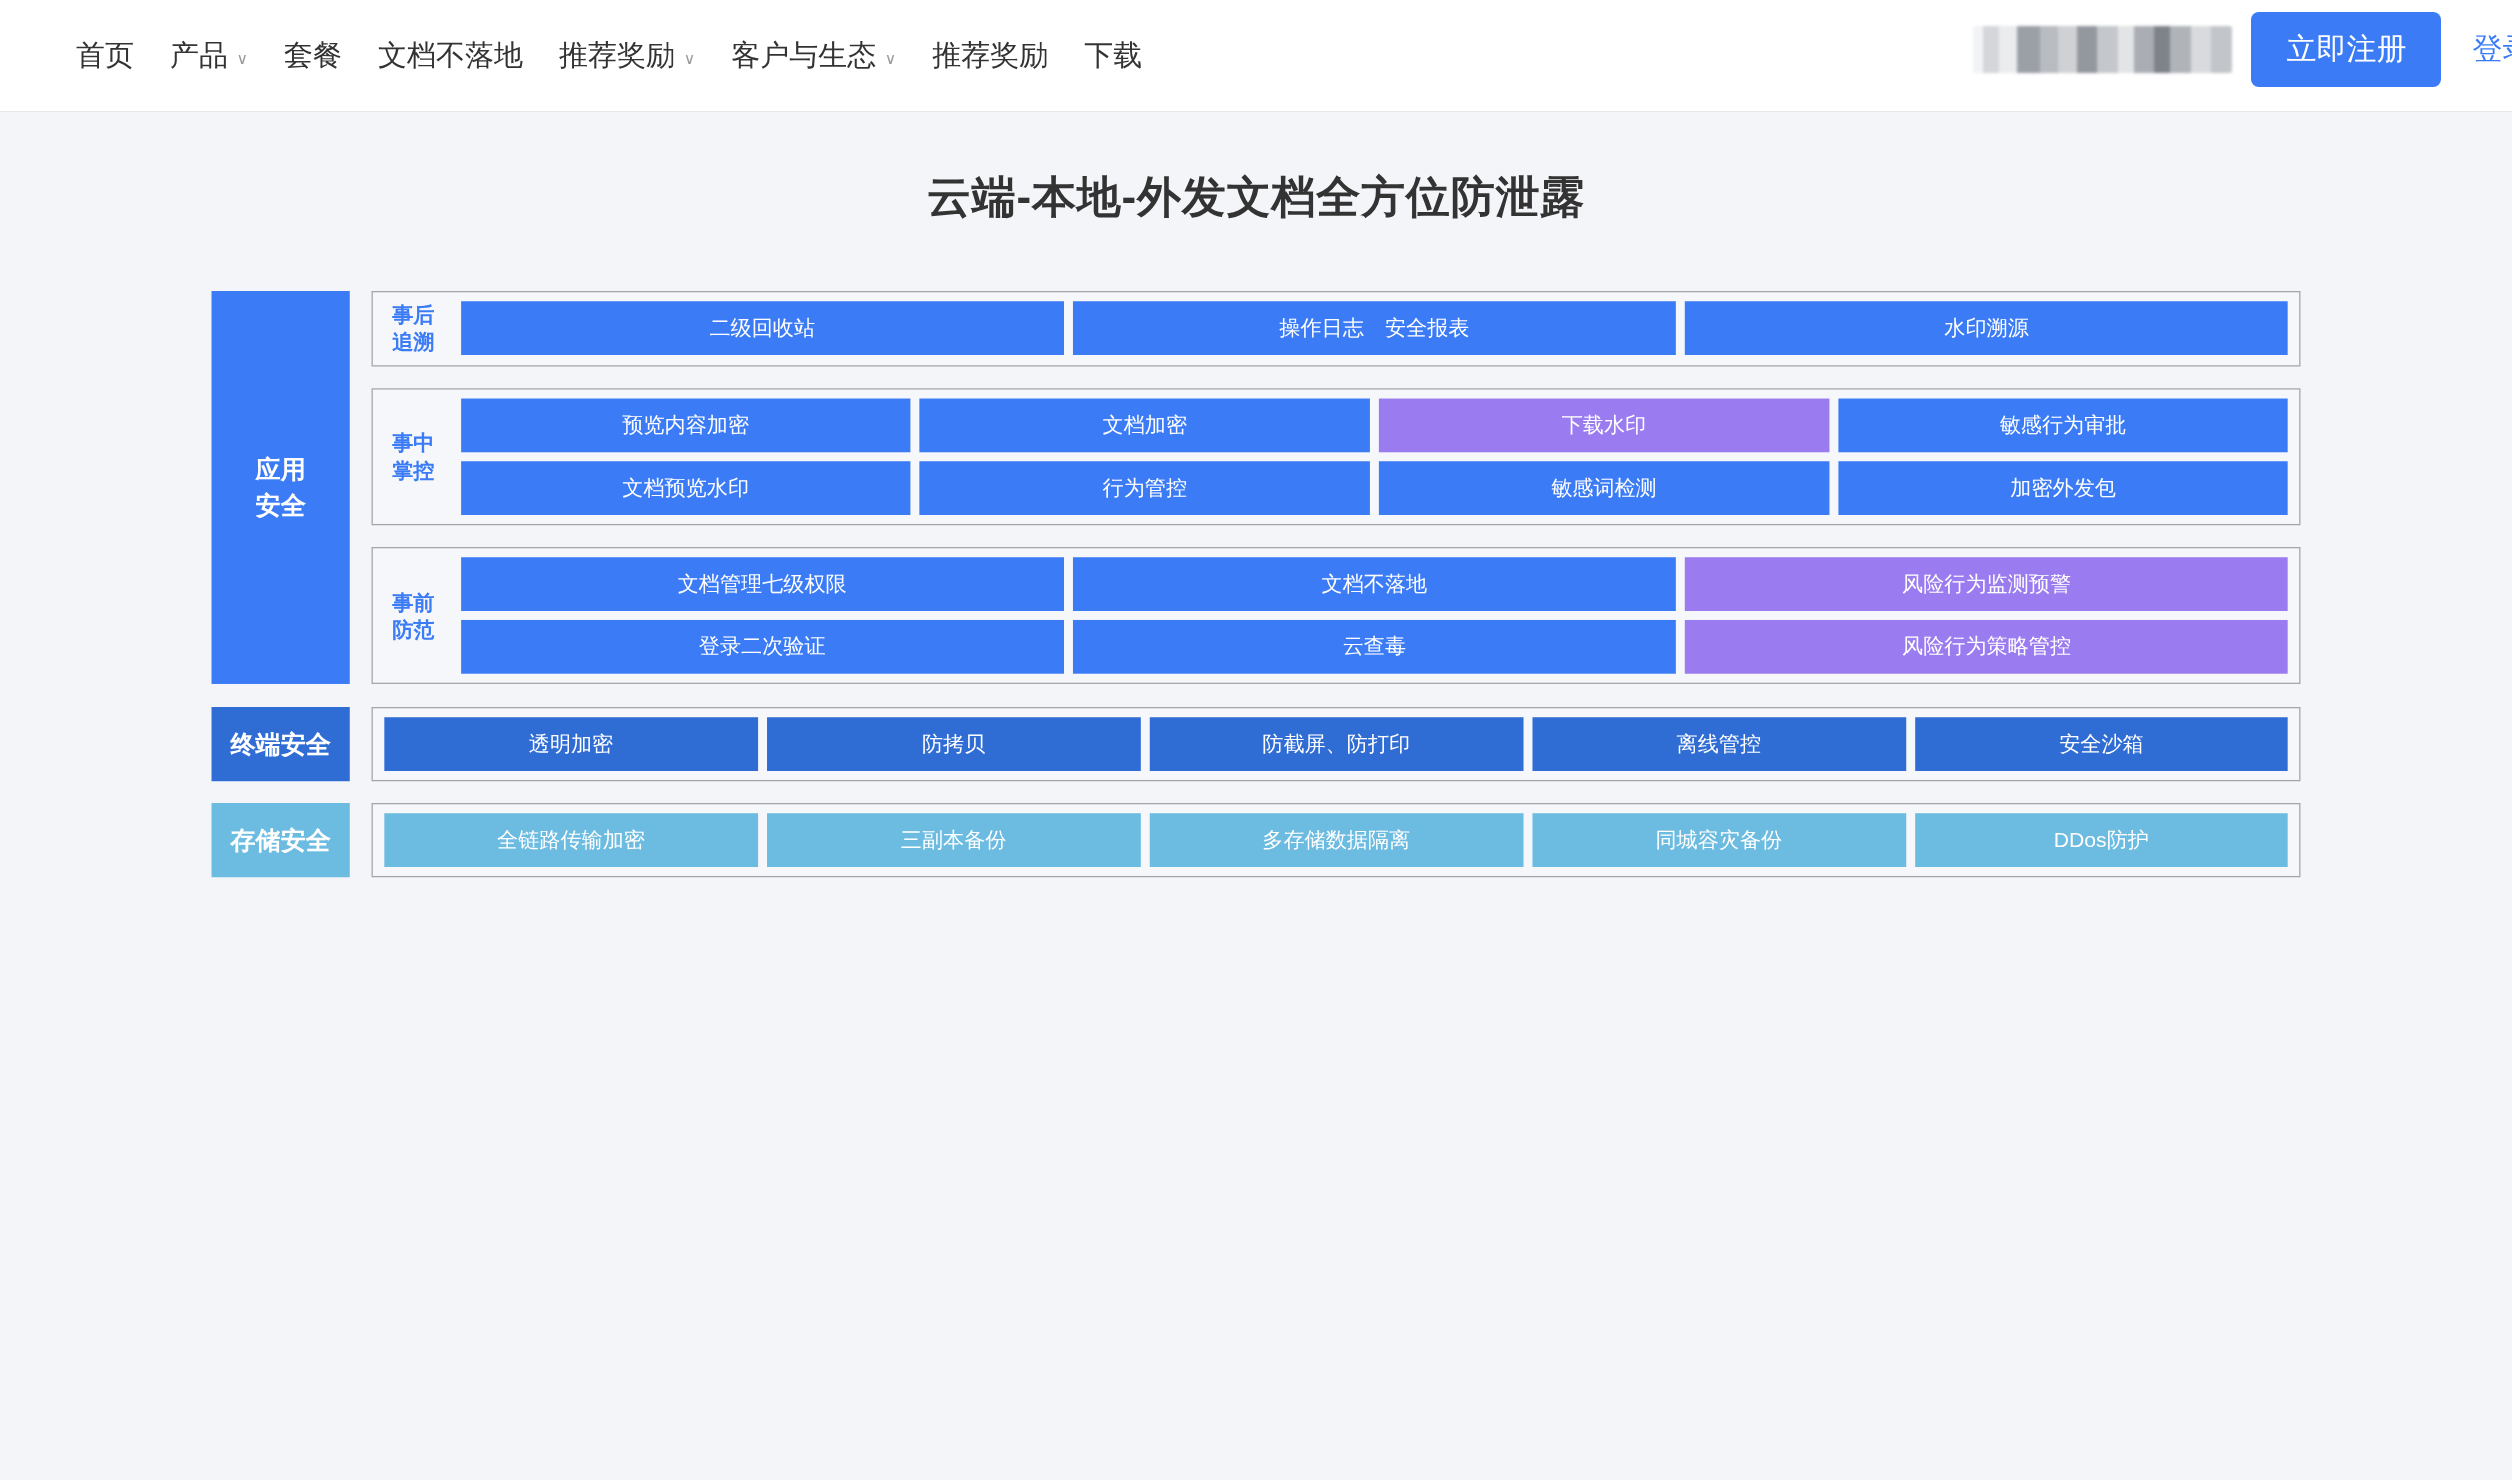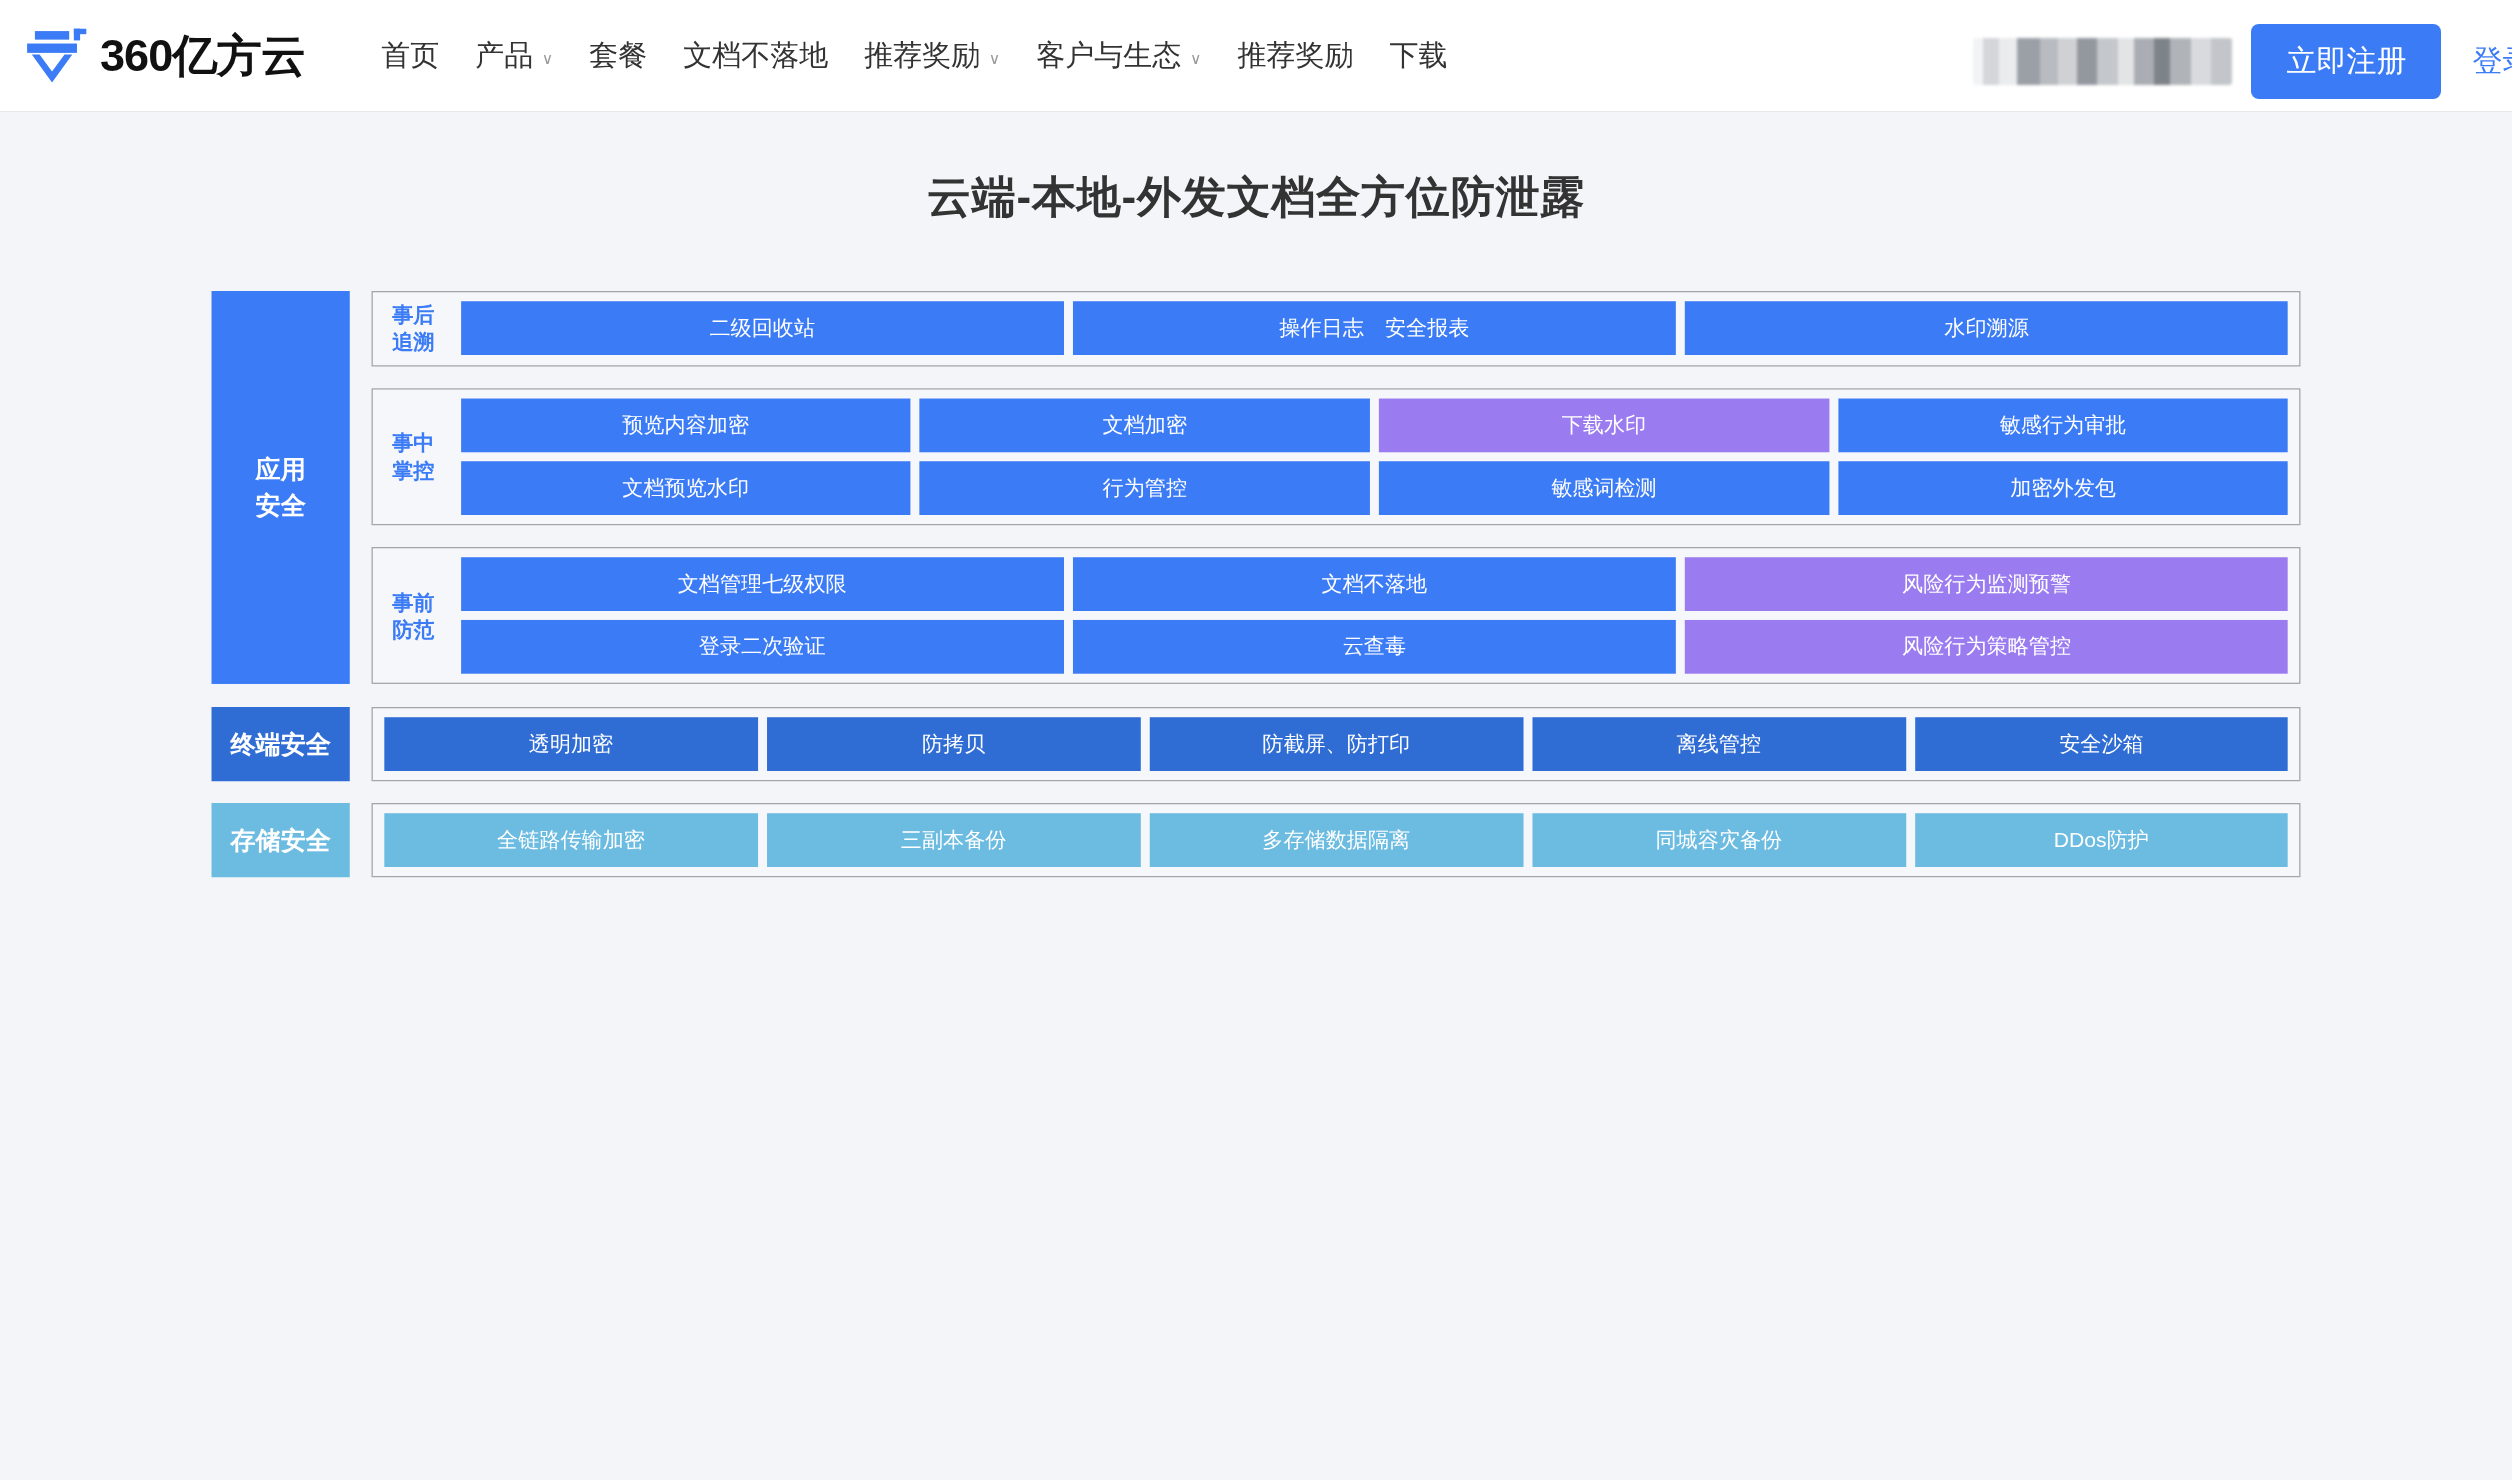--- a/index.html
+++ b/index.html
@@ -28,21 +28,21 @@
   .navitem{
     display:flex; align-items:center;
     font-size:29px; color:#333; white-space:nowrap;
     margin-right:36px; cursor:pointer;
   }
   .navitem .caret{
     margin-left:8.6px; font-size:15.7px; color:#9a9a9a;
     position:relative; top:3.1px;
   }
   .nav-right{
-    position:absolute; right:0; top:12px; height:99px;
+    position:absolute; right:0; top:0; height:99px;
     display:flex; align-items:center;
   }
   .blurbox{
     width:259px; height:47px; margin-right:19px;
     background:
       linear-gradient(90deg,
         #f2f3f5 0 4%, #d4d6da 4% 10%, #ebecee 10% 17%,
         #9b9fa6 17% 26%, #b8bbc0 26% 33%, #cfd1d5 33% 40%,
         #93979e 40% 48%, #c4c7cb 48% 56%, #e3e4e6 56% 62%,
         #aaaeb4 62% 70%, #7e838a 70% 76%, #b0b4b9 76% 84%,
@@ -125,30 +125,20 @@
     display:flex; align-items:center; justify-content:center;
     font-size:19.6px; font-weight:700; line-height:1.4; text-align:center;
   }
   .appstack{ flex:1; display:flex; flex-direction:column; gap:17.3px; }
 </style>
 </head>
 <body>
 
 <div class="navbar">
 
-  <div class="brand">
-    <svg class="brand-logo" viewBox="0 0 86 76">
-      <rect x="14" y="6" width="44" height="11" fill="#3b7cf6"></rect>
-      <rect x="64" y="3" width="8" height="15" fill="#3b7cf6"></rect>
-      <rect x="64" y="3" width="16" height="7" fill="#3b7cf6"></rect>
-      <rect x="4" y="22" width="64" height="12" fill="#3b7cf6"></rect>
-      <path d="M10 36 L36 72 L62 36 L52 36 L36 58 L20 36 Z" fill="#3b7cf6"></path>
-    </svg>
-    <span class="brand-text">360亿方云</span>
-  </div>
 
   <div class="navlinks">
     <div class="navitem">
       <span>首页</span>
     </div>
     <div class="navitem">
       <span>产品</span>
       <span class="caret">∨</span>
     </div>
     <div class="navitem">

